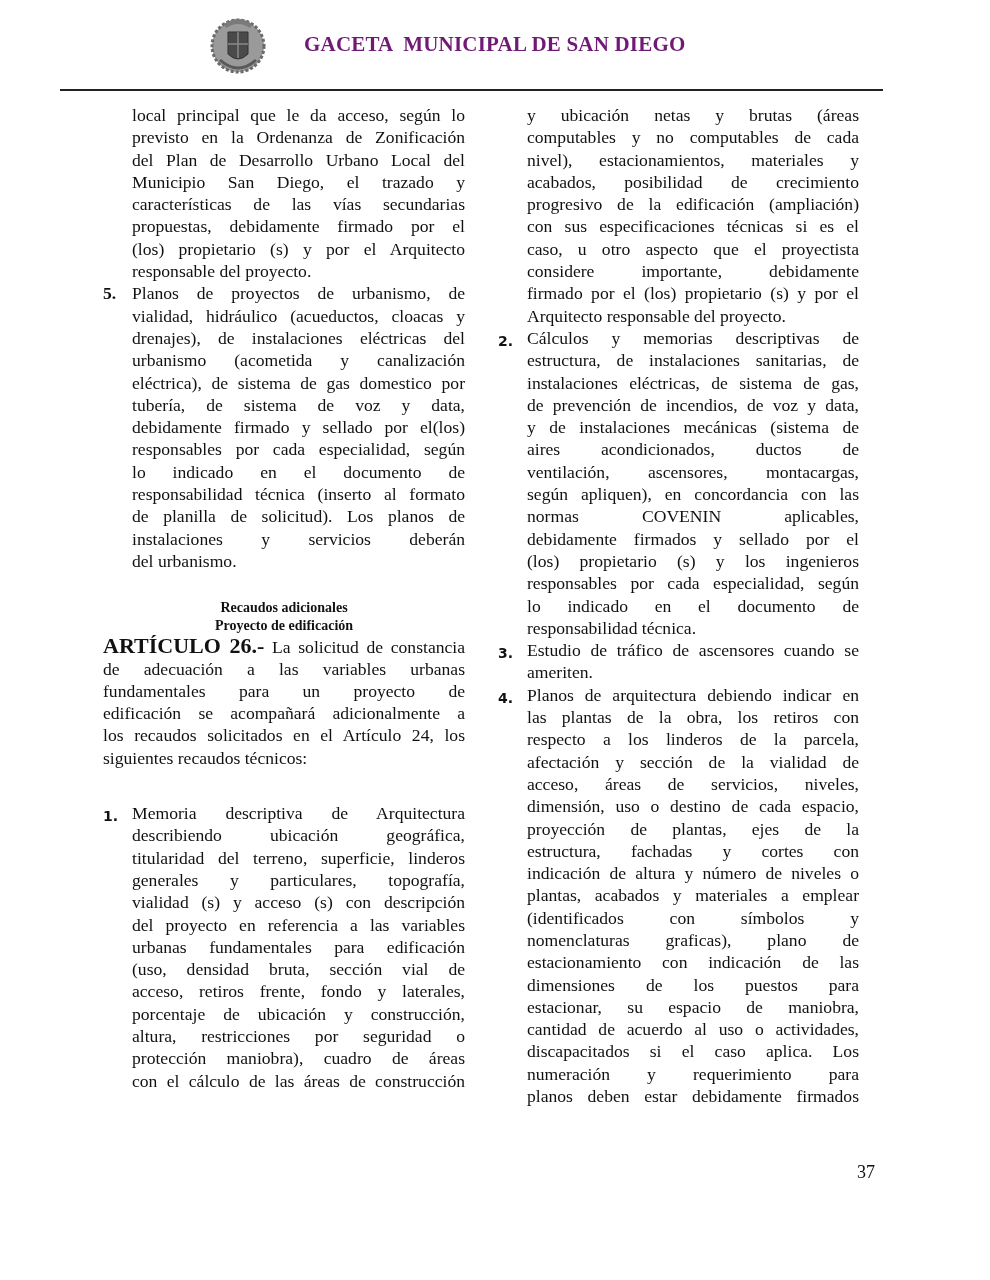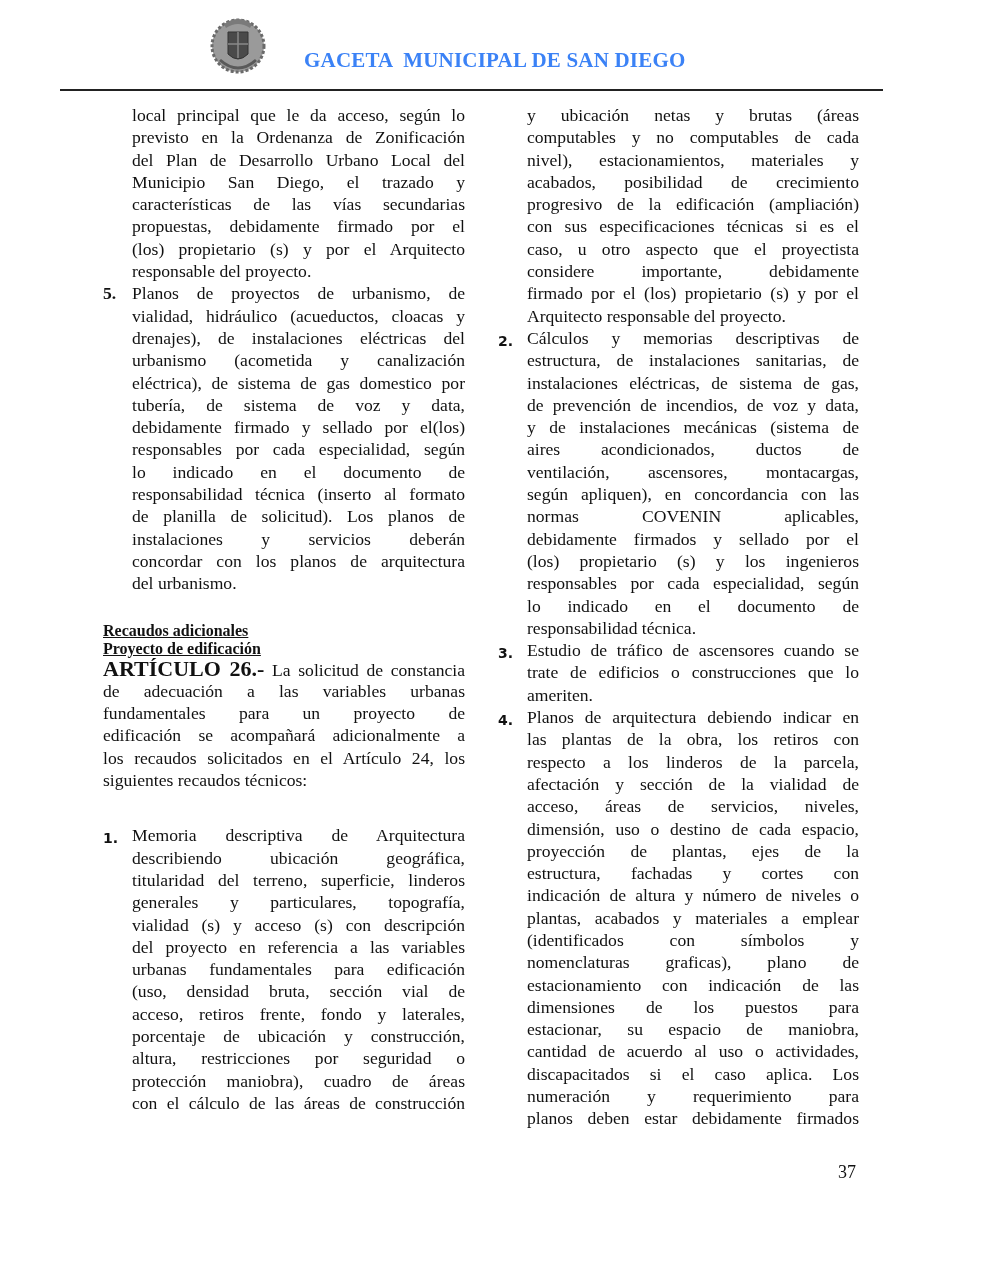--- a/index.html
+++ b/index.html
@@ -1,39 +1,39 @@
 <!DOCTYPE html>
 <html><head>
 <meta charset="utf-8">
 <style>
   html, body { margin: 0; padding: 0; background: #ffffff; }
   body { width: 990px; height: 1280px; position: relative; overflow: hidden;
          font-family: "Liberation Serif", "DejaVu Serif", serif; color: #111; }
   .header { position: absolute; left: 0; top: 0; width: 990px; height: 92px; }
   .seal { position: absolute; left: 210px; top: 14px; width: 56px; height: 64px; }
-  .title { position: absolute; left: 304px; top: 48px; font-size: 21px; font-weight: bold;
-           letter-spacing: 0.2px; white-space: pre; color: #3b82f6; }
+  .title { position: absolute; left: 304px; top: 32px; font-size: 21px; font-weight: bold;
+           letter-spacing: 0.2px; white-space: pre; color: #701a75; }
   .rule { position: absolute; left: 60px; top: 89px; width: 823px; height: 2px; background: #222; }
 
   .col { position: absolute; top: 104px; font-size: 17.6px; line-height: 22.3px; }
   .col-left { left: 103px; width: 362px; }
   .col-right { left: 498px; width: 361px; }
 
   .line { display: block; text-align: justify; text-align-last: justify; white-space: nowrap; height: 22.3px; }
   .line.last { text-align-last: left; }
   .ind { padding-left: 29px; }
   .item { position: relative; }
   .num { position: absolute; left: 0; font-weight: bold; }
   .num.sans { font-family: "DejaVu Sans", "Liberation Sans", sans-serif; font-size: 14px; }
   .gap { height: 22.3px; }
 
-  .section-head { text-align: left; font-weight: bold; font-size: 16px; line-height: 18px; padding-right: 0; text-decoration: underline; }
+  .section-head { text-align: center; font-weight: bold; font-size: 14px; line-height: 18px; padding-right: 0; }
   .art-label { font-weight: bold; font-size: 22px; }
 
-  .page-number { position: absolute; left: 838px; top: 1162px; font-size: 18px; }
+  .page-number { position: absolute; left: 857px; top: 1162px; font-size: 18px; }
 </style>
 </head>
 <body>
 
 <div class="header">
   <div class="seal">
     <svg width="56" height="64" viewBox="0 0 56 64">
       <circle cx="28" cy="32" r="26" fill="#9a9a9a"></circle>
       <circle cx="28" cy="32" r="26" fill="none" stroke="#6a6a6a" stroke-width="3" stroke-dasharray="3 2"></circle>
       <path d="M14 10 Q28 0 42 10 L40 14 Q28 6 16 14 Z" fill="#7a7a7a"></path>
@@ -66,21 +66,20 @@
     <span class="line ind">drenajes), de instalaciones eléctricas del</span>
     <span class="line ind">urbanismo (acometida y canalización</span>
     <span class="line ind">eléctrica), de sistema de gas domestico por</span>
     <span class="line ind">tubería, de sistema de voz y data,</span>
     <span class="line ind">debidamente firmado y sellado por el(los)</span>
     <span class="line ind">responsables por cada especialidad, según</span>
     <span class="line ind">lo indicado en el documento de</span>
     <span class="line ind">responsabilidad técnica (inserto al formato</span>
     <span class="line ind">de planilla de solicitud). Los planos de</span>
     <span class="line ind">instalaciones y servicios deberán</span>
-    <span class="line ind">concordar  con los planos de arquitectura</span>
     <span class="line ind last">del urbanismo.</span>
   </div>
 
   <div style="height:27px"></div>
 
   <div class="section-head">
     <div>Recaudos adicionales</div>
     <div>Proyecto de edificación</div>
   </div>
 
@@ -141,21 +140,20 @@
     <span class="line ind">debidamente firmados y sellado por el</span>
     <span class="line ind">(los) propietario (s) y los ingenieros</span>
     <span class="line ind">responsables por cada especialidad, según</span>
     <span class="line ind">lo indicado en el documento de</span>
     <span class="line ind last">responsabilidad técnica.</span>
   </div>
 
   <div class="item">
     <span class="num sans" style="top:3px">3.</span>
     <span class="line ind">Estudio de tráfico de ascensores cuando se</span>
-    <span class="line ind">trate de edificios o construcciones que lo</span>
     <span class="line ind last">ameriten.</span>
   </div>
 
   <div class="item">
     <span class="num sans" style="top:3px">4.</span>
     <span class="line ind">Planos de arquitectura debiendo indicar en</span>
     <span class="line ind">las plantas de la obra, los retiros con</span>
     <span class="line ind">respecto a los linderos de la parcela,</span>
     <span class="line ind">afectación y sección de la vialidad de</span>
     <span class="line ind">acceso, áreas de servicios, niveles,</span>

